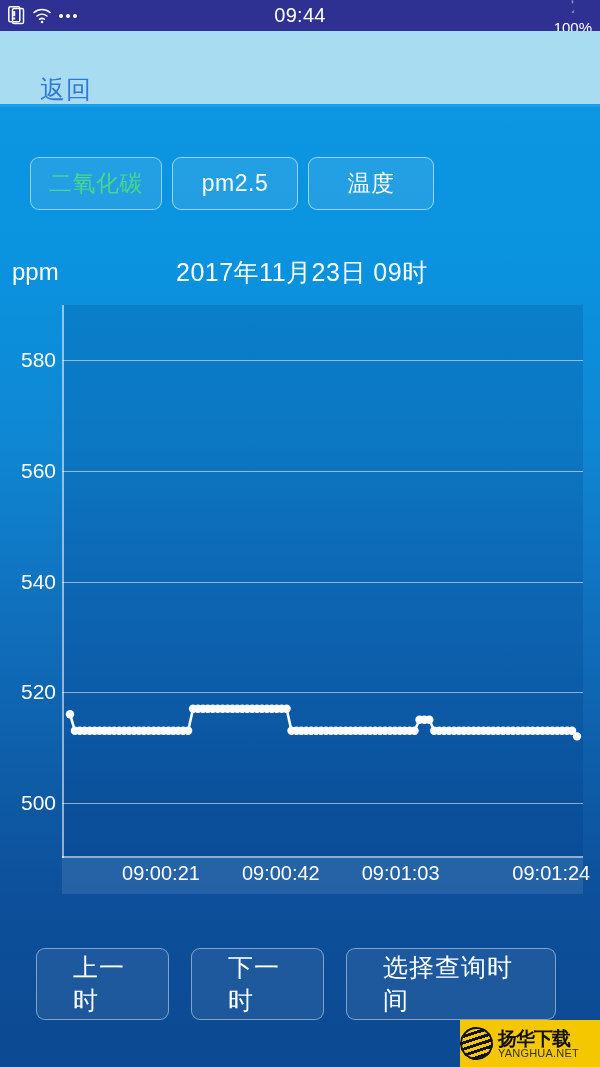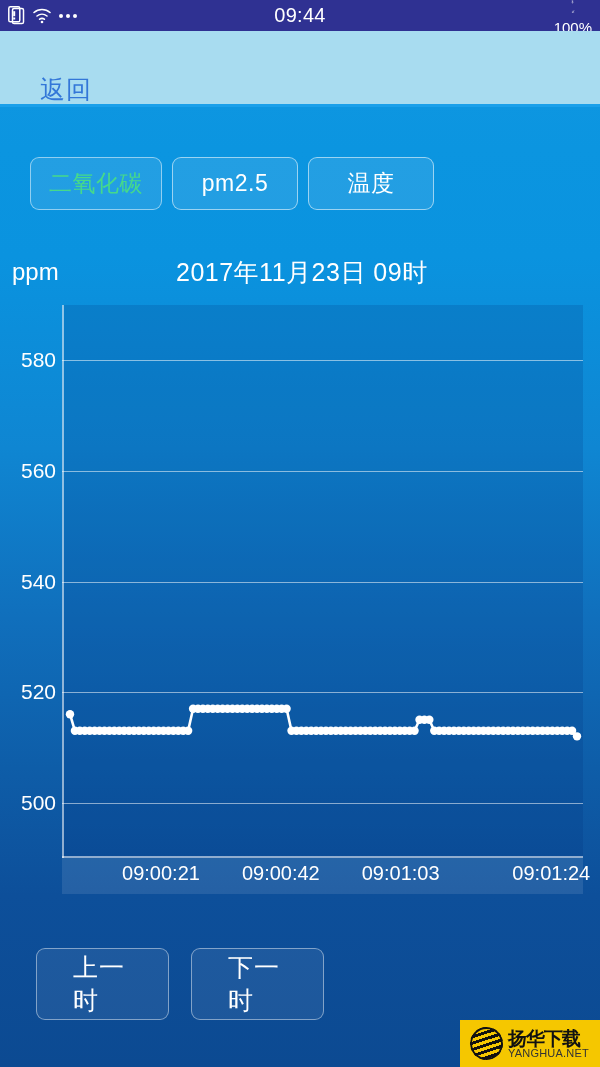--- a/index.html
+++ b/index.html
@@ -183,21 +183,21 @@
   .btn-prev { width: 133px; }
   .btn-next { width: 133px; }
   .btn-pick { width: 210px; }
 
   
   .watermark {
     position: absolute; right: 0; bottom: 0;
     width: 140px; height: 47px;
     background: #f5c700;
     display: flex; align-items: center;
-    padding-left: 10px;
+    padding-left: 0;
     gap: 5px;
   }
   .wm-globe {
     width: 33px; height: 33px; border-radius: 50%;
     background:
       repeating-linear-gradient(-18deg, #111 0 3px, #f5c700 3px 6px);
     position: relative; flex: none;
     overflow: hidden;
   }
   .wm-globe::after{
@@ -394,20 +394,21 @@
       <circle cx="562.23" cy="430.81" r="4.2" fill="#ffffff"></circle>
       <circle cx="567.16" cy="430.81" r="4.2" fill="#ffffff"></circle>
       <circle cx="572.08" cy="430.81" r="4.2" fill="#ffffff"></circle>
       <circle cx="577.00" cy="436.34" r="4.2" fill="#ffffff"></circle>
     </svg>
 </div>
 
 <div class="btnbar">
   <div class="btn btn-prev">上一时</div>
   <div class="btn btn-next">下一时</div>
+  <div class="btn btn-pick">选择查询时间</div>
 </div>
 
 <div class="watermark">
   <span class="wm-globe"></span>
   <span class="wm-text">
     <span class="wm-cn">扬华下载</span>
     <span class="wm-en">YANGHUA.NET</span>
   </span>
 </div>
 

